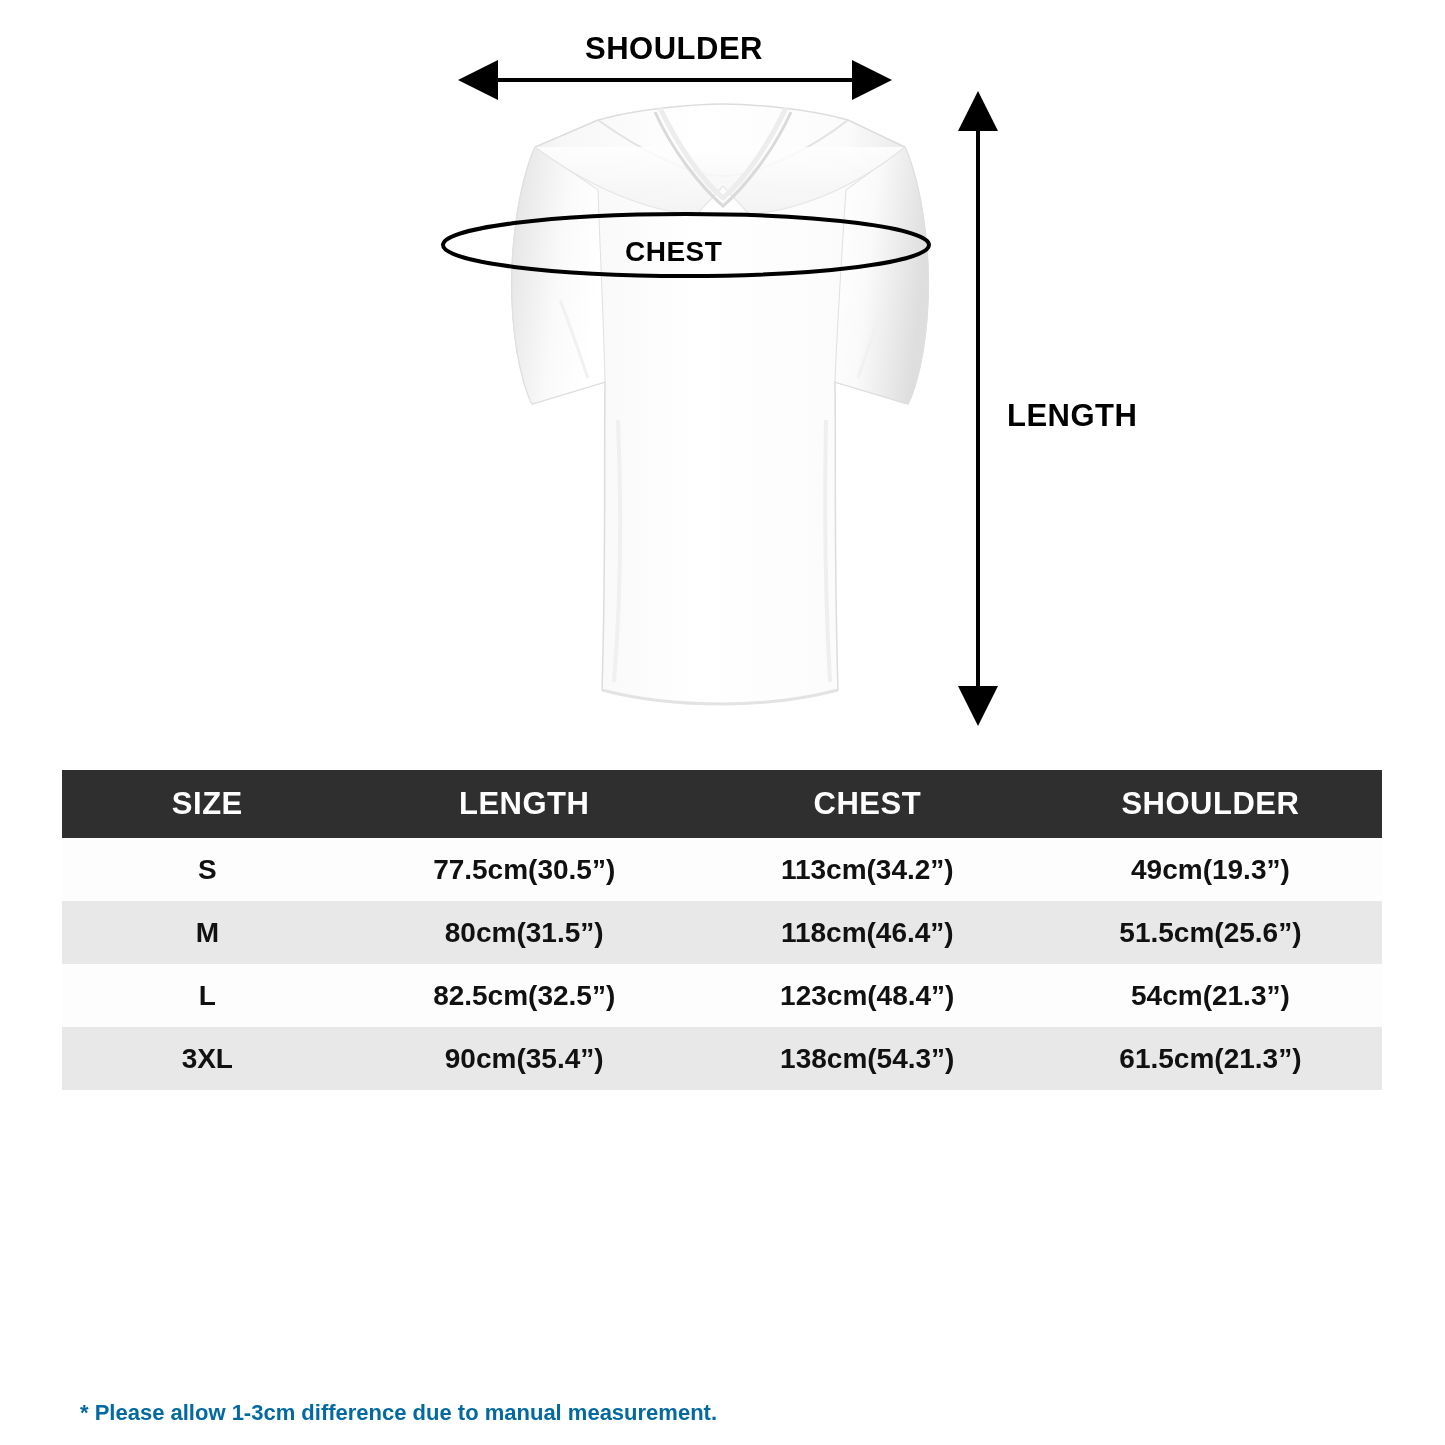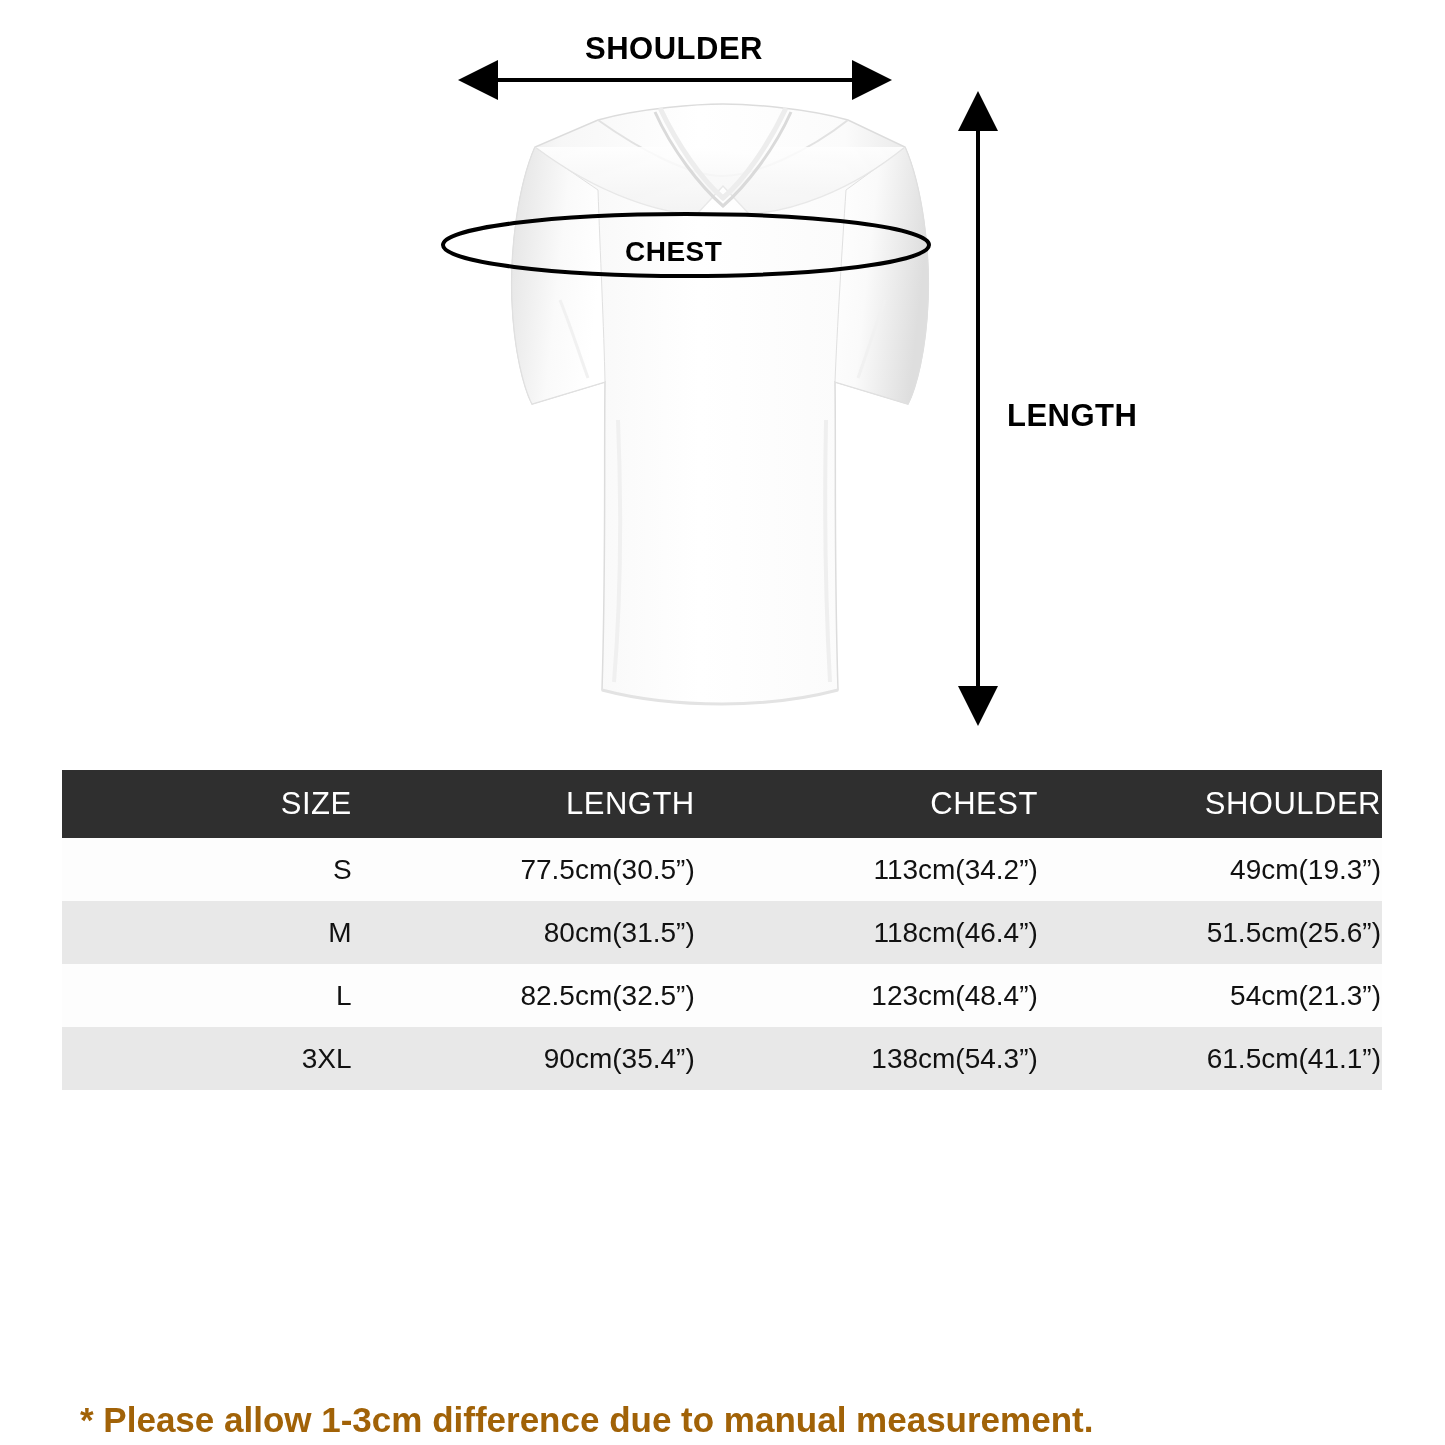--- a/index.html
+++ b/index.html
@@ -60,23 +60,23 @@
   
   #size-table {
     position: absolute;
     left: 62px;
     top: 770px;
     width: 1320px;
     border-collapse: collapse;
     table-layout: fixed;
   }
   #size-table th, #size-table td {
-    text-align: right;
-    font-family: "Liberation Sans", sans-serif;
-    font-weight: normal;
+    text-align: center;
+    font-family: "Liberation Sans", sans-serif;
+    font-weight: bold;
   }
   #size-table thead th {
     background: #2f2f2f;
     color: #ffffff;
     font-size: 31px;
     height: 66px;
     letter-spacing: 0.5px;
   }
   #size-table tbody td {
     color: #111111;
@@ -91,23 +91,23 @@
   }
   .col-size { width: 22%; }
   .col-length { width: 26%; }
   .col-chest { width: 26%; }
   .col-shoulder { width: 26%; }
 
   #footnote {
     position: absolute;
     left: 80px;
     top: 1400px;
-    font-size: 35px;
+    font-size: 22px;
     font-weight: bold;
-    color: #a16207;
+    color: #0369a1;
     font-family: "Liberation Sans", sans-serif;
     white-space: nowrap;
   }
 </style>
 </head>
 <body>
 
 <div id="diagram">
 
   <svg class="overlay" viewBox="0 0 1445 760">
@@ -220,18 +220,18 @@
     <tr>
       <td>L</td>
       <td>82.5cm(32.5”)</td>
       <td>123cm(48.4”)</td>
       <td>54cm(21.3”)</td>
     </tr>
     <tr>
       <td>3XL</td>
       <td>90cm(35.4”)</td>
       <td>138cm(54.3”)</td>
-      <td>61.5cm(41.1”)</td>
+      <td>61.5cm(21.3”)</td>
     </tr>
   </tbody>
 </table>
 
 <div id="footnote">* Please allow 1-3cm difference due to manual measurement.</div>
 
 </body></html>

